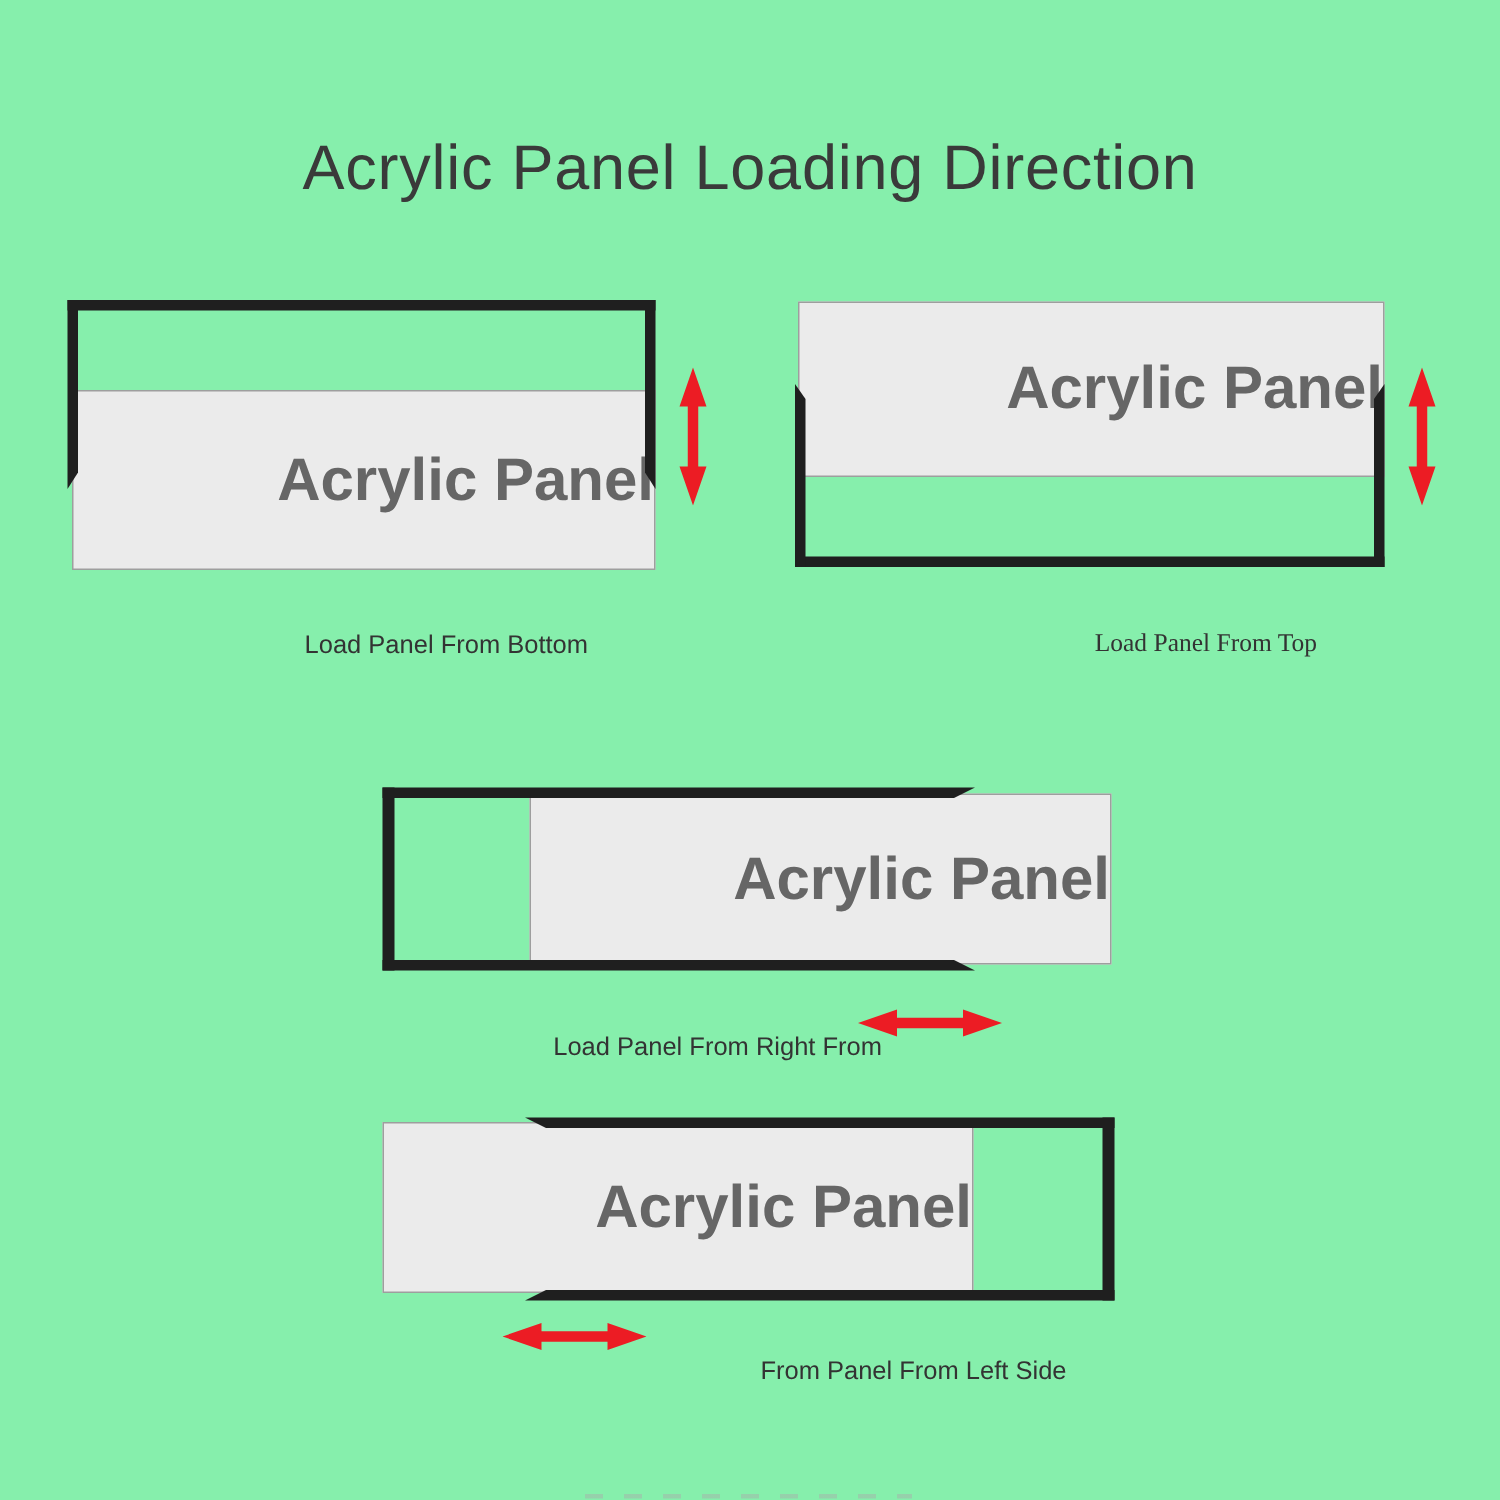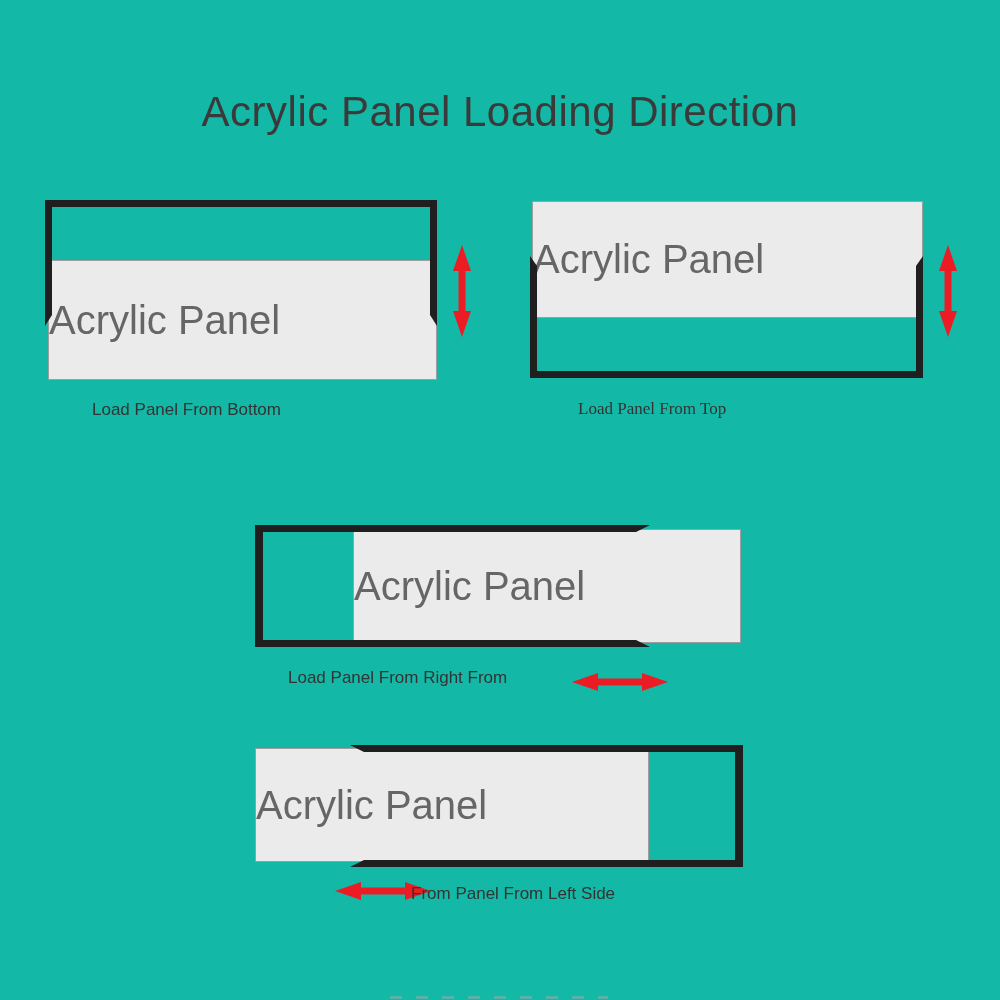--- a/index.html
+++ b/index.html
@@ -1,59 +1,61 @@
 <!DOCTYPE html>
 <html><head>
 <meta charset="utf-8">
 <style>
   html, body { margin: 0; padding: 0; background: #ffffff; }
   #stage {
     position: relative;
     width: 1000px;
     height: 1000px;
-    background: #14b8a6;
+    background: #86efac;
     overflow: hidden;
     font-family: "Liberation Sans", sans-serif;
   }
   .abs { position: absolute; }
   #page-title {
     left: 0; top: 88px; width: 1000px;
     text-align: center;
     font-size: 42px;
     color: #3a3a3a;
     letter-spacing: 0.5px;
     z-index: 5;
   }
   .panel {
     background: #ebebeb;
     border: 1px solid #9e9e9e;
     display: flex;
     align-items: center;
-    justify-content: flex-start;
+    justify-content: flex-end;
     z-index: 1;
     box-sizing: border-box;
+    font-weight: bold;
   }
   .panel-label {
     color: #666666;
     font-size: 40px;
     white-space: nowrap;
   }
   #frames-overlay {
     left: 0; top: 0;
     z-index: 2;
     pointer-events: none;
   }
   .arrow-svg { z-index: 3; }
   .caption {
     width: 300px;
-    text-align: left;
+    text-align: right;
     font-size: 17px;
     color: #333333;
     z-index: 4;
     white-space: nowrap;
+    margin-top: 20px;
   }
   #cutoff-text-sliver {
     left: 390px; top: 996px; width: 218px; height: 3px;
     background: repeating-linear-gradient(90deg, #aaaaaa 0 12px, transparent 12px 26px);
     opacity: 0.45;
     z-index: 1;
   }
 </style>
 </head>
 <body>

